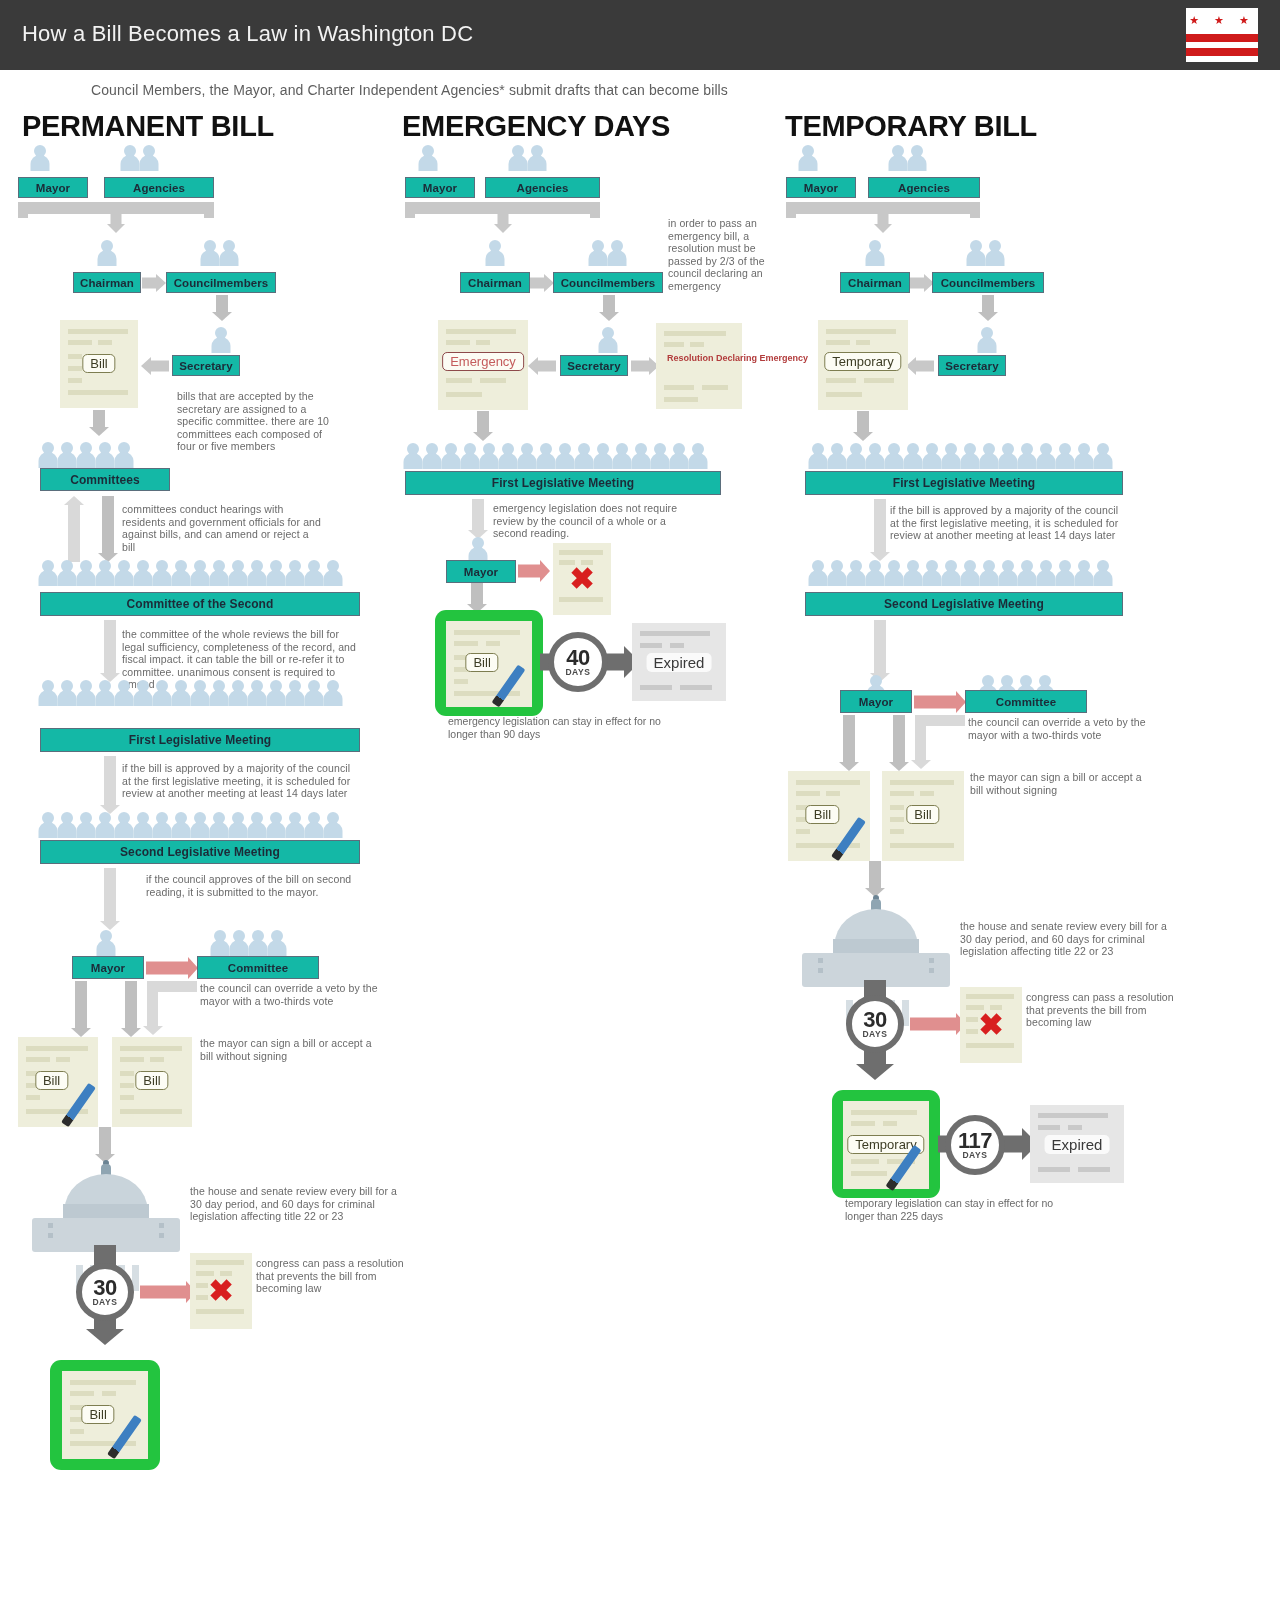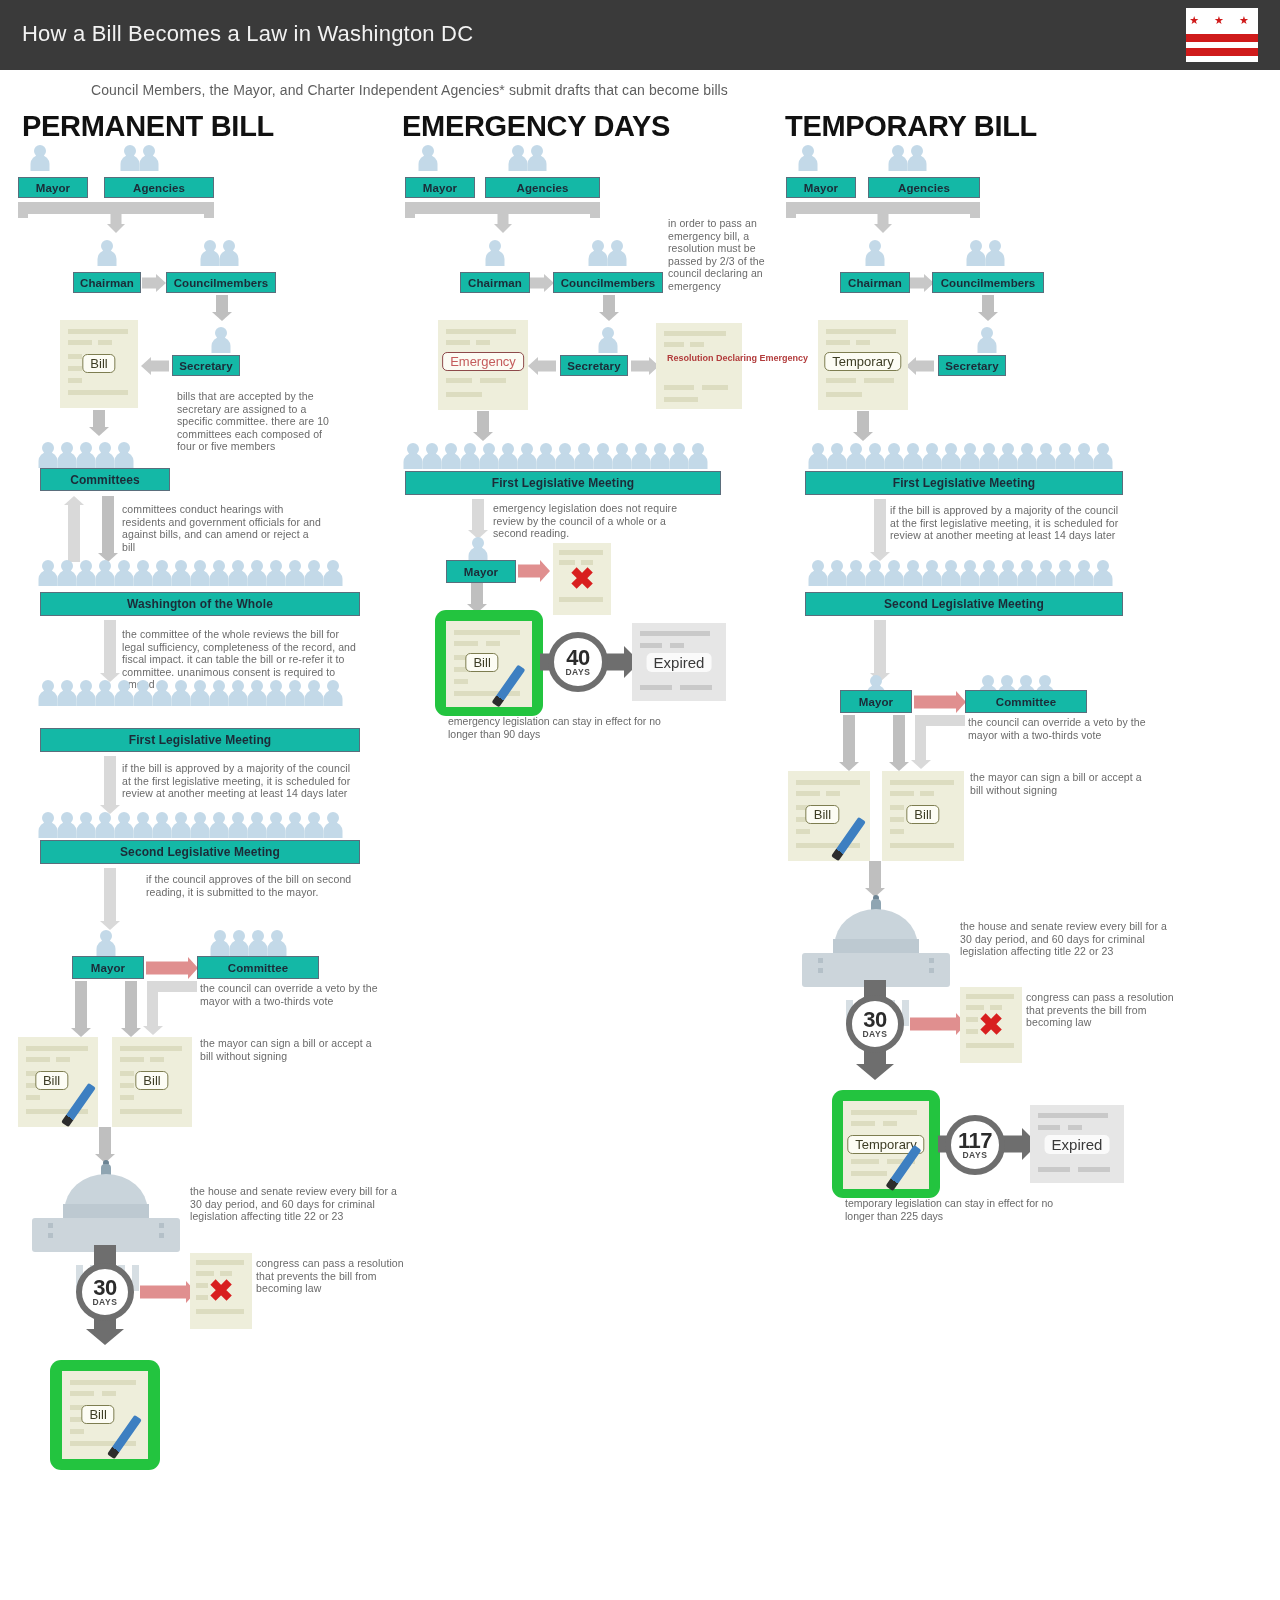--- a/index.html
+++ b/index.html
@@ -365,21 +365,21 @@
       </div>
     <div class="person">
         <div class="head"></div>
         <div class="body"></div>
       </div>
       <div class="person">
         <div class="head"></div>
         <div class="body"></div>
       </div>
   </div>
-  <div class="node wide" style="left:40px; top:487px; width:320px; height:24px;">Washington of the Whole</div>
+  <div class="node wide" style="left:40px; top:487px; width:320px; height:24px;">Committee of the Second</div>
 
   <div class="varrow light" style="left:97px; top:515px; width:26px; height:62px;">
     <div class="stem"></div>
       <div class="tip"></div>
   </div>
   <div class="note" style="left:122px; top:523px; width:235px;">the committee of the whole reviews the bill for legal sufficiency, completeness of the record, and fiscal impact. it can table the bill or re-refer it to committee. unanimous consent is required to amend</div>
 
   <div class="people" style="left:38px; top:575px;">
     <div class="person">
         <div class="head"></div>

